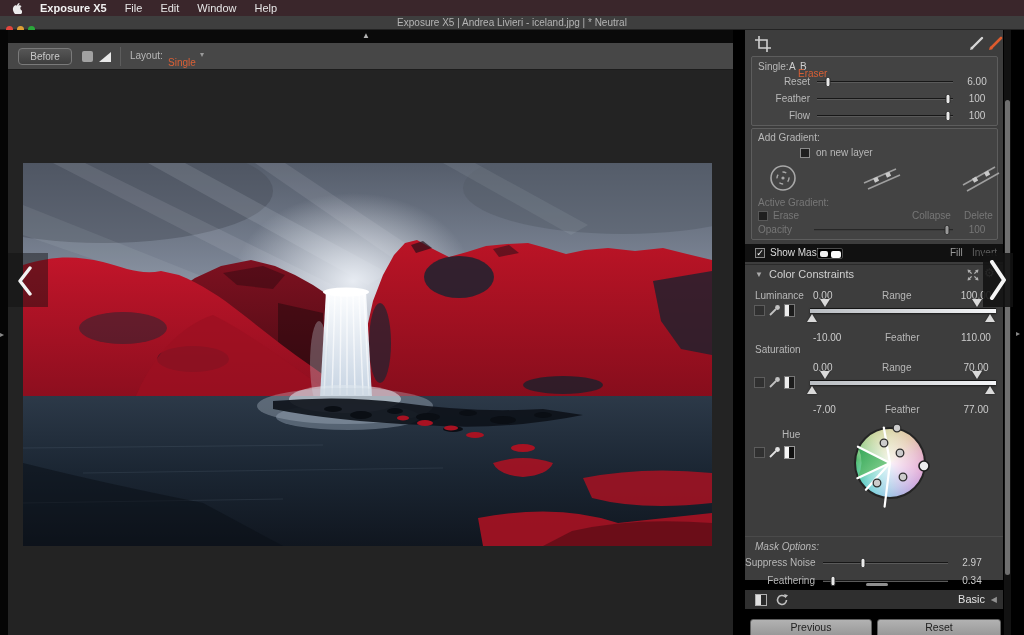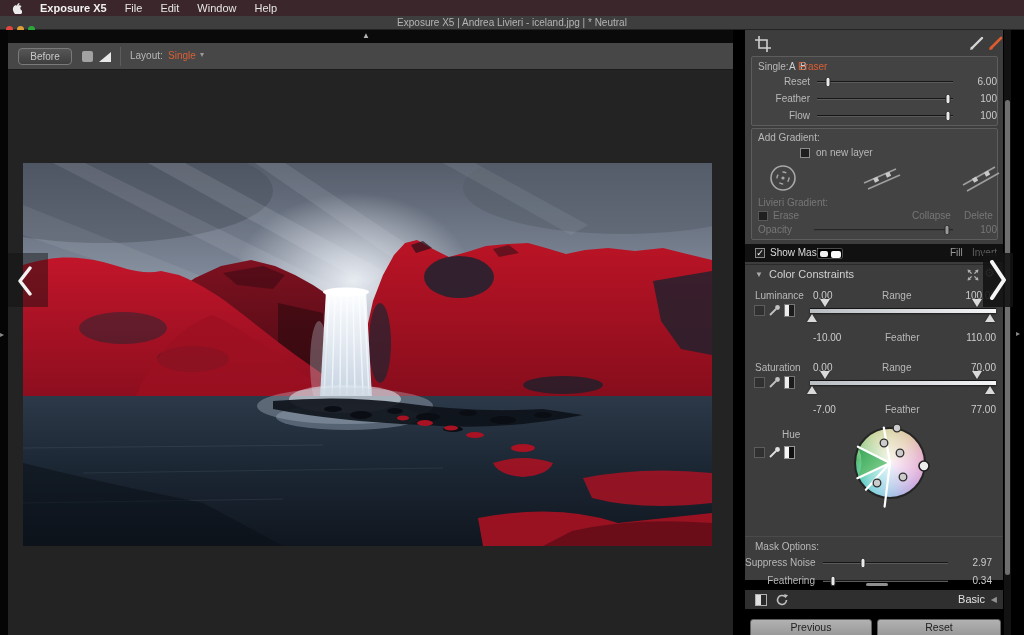--- a/index.html
+++ b/index.html
@@ -1,22 +1,22 @@
 <!DOCTYPE html>
 <html><head>
 <meta charset="utf-8">
 <style>
   html,body{margin:0;padding:0;background:#000;}
   *{box-sizing:border-box;font-family:"Liberation Sans",sans-serif;}
   .screen{position:relative;width:1024px;height:635px;background:#000;overflow:hidden;}
   .abs{position:absolute;}
   .txt{font-size:10px;color:#b8b8b8;white-space:nowrap;}
-  .val{font-size:10px;color:#cccccc;white-space:nowrap;text-align:right;}
+  .val{font-size:10px;color:#cccccc;white-space:nowrap;text-align:center;}
   .dim{color:#777777 !important;}
-  .orange{color:#d95f35 !important;}
+  .orange{color:#d95f35 !important;margin-top:7px;}
   
   .menubar{left:0;top:0;width:1024px;height:16px;background:#3a262b;display:flex;align-items:center;gap:18px;padding:0 12px;}
   .menubar .app{font-size:11px;font-weight:bold;color:#f2f2f2;}
   .menubar .mi{font-size:11px;color:#e6e6e6;}
   .titlebar{left:0;top:16px;width:1024px;height:14px;background:#3e3e3e;border-bottom:1px solid #232323;}
   .tl{width:7px;height:7px;border-radius:50%;display:inline-block;margin-right:4px;}
   .title-text{position:absolute;left:0;right:0;top:1px;text-align:center;font-size:10px;color:#b4b4b4;}
   
   .canvas{left:8px;top:30px;width:725px;height:605px;background:#232323;}
   .canvas-strip{left:0;top:0;width:725px;height:13px;background:#0a0a0a;}
@@ -254,21 +254,21 @@
         <rect x="14" y="14.5" width="4.5" height="4.5" fill="#c9c9c9" transform="rotate(-24 16 17)"></rect>
         <rect x="26" y="9.5" width="4.5" height="4.5" fill="#c9c9c9" transform="rotate(-24 28 12)"></rect>
       </svg>
       <svg class="abs" style="left:205px;top:34px;" width="44" height="30" viewBox="0 0 44 30">
         <line x1="6" y1="22" x2="38" y2="4" stroke="#9f9f9f" stroke-width="1.5"></line>
         <line x1="10" y1="28" x2="42" y2="10" stroke="#9f9f9f" stroke-width="1.5"></line>
         <rect x="16" y="14.5" width="4.5" height="4.5" fill="#c9c9c9" transform="rotate(-28 18 17)"></rect>
         <rect x="28" y="8.5" width="4.5" height="4.5" fill="#c9c9c9" transform="rotate(-28 30 11)"></rect>
       </svg>
 
-      <span class="txt dim abs" style="left:6px;top:68px;">Livieri Gradient:</span>
+      <span class="txt dim abs" style="left:6px;top:68px;">Active Gradient:</span>
       <div class="chk" style="left:6px;top:82px;border-color:#585858;"></div>
       <span class="txt dim abs" style="left:21px;top:81px;">Erase</span>
       <span class="txt dim abs" style="left:160px;top:81px;">Collapse</span>
       <span class="txt dim abs" style="left:212px;top:81px;">Delete</span>
 
       <span class="txt dim abs" style="left:6px;top:95px;">Opacity</span>
       <div class="thin-track dimmed" style="left:62px;top:100px;width:139px;">
         <div class="thin-thumb" style="left: 96%;"></div>
       </div>
       <span class="val dim abs" style="left:205px;top:95px;width:40px;">100</span>
@@ -318,21 +318,21 @@
         <div class="range-bar"></div>
         <div class="tri-down" style="left: 8%;"></div>
         <div class="tri-down" style="left: 90%;"></div>
         <div class="tri-up" style="left: 1%;"></div>
         <div class="tri-up" style="left: 97%;"></div>
       </div>
       <span class="val abs" style="left:68px;top:67px;">-10.00</span>
       <span class="txt abs" style="left:140px;top:67px;">Feather</span>
       <span class="val abs" style="left:211px;top:67px;width:40px;">110.00</span>
 
-      <span class="txt abs" style="left:10px;top:97px;">Saturation</span>
+      <span class="txt abs" style="left:10px;top:79px;">Saturation</span>
       <span class="val abs" style="left:68px;top:97px;">0.00</span>
       <span class="txt abs" style="left:137px;top:97px;">Range</span>
       <span class="val abs" style="left:211px;top:97px;width:40px;">70.00</span>
       <div class="abs" style="left:9px;top:112px;width:11px;height:11px;background:#303030;border:1px solid #5c5c5c;"></div>
       <svg class="abs" style="left:23px;top:111px;" width="13" height="13" viewBox="0 0 13 13">
           <line x1="2" y1="11" x2="8" y2="5" stroke="#c2c2c2" stroke-width="1.8"></line>
           <circle cx="9.5" cy="3.5" r="2.4" fill="#c2c2c2"></circle>
         </svg>
       <div class="abs" style="left:39px;top:111px;width:11px;height:13px;border:1px solid #777;background:linear-gradient(to right,#ececec 50%,#1c1c1c 50%);"></div>
       <div class="range-wrap" style="left:65px;top:106px;">
@@ -348,21 +348,21 @@
 
       <span class="txt abs" style="left:37px;top:164px;">Hue</span>
       <div class="abs" style="left:9px;top:182px;width:11px;height:11px;background:#303030;border:1px solid #5c5c5c;"></div>
       <svg class="abs" style="left:23px;top:181px;" width="13" height="13" viewBox="0 0 13 13">
           <line x1="2" y1="11" x2="8" y2="5" stroke="#e2e2e2" stroke-width="1.8"></line>
           <circle cx="9.5" cy="3.5" r="2.4" fill="#e2e2e2"></circle>
         </svg>
       <div class="abs" style="left:39px;top:181px;width:11px;height:13px;border:1px solid #999;background:linear-gradient(to right,#f5f5f5 50%,#111 50%);"></div>
 
       <div class="abs" style="left:0;top:271px;width:258px;height:1px;background:#2c2c2c;border-bottom:1px solid #4a4a4a;"></div>
-      <span class="txt abs" style="left:10px;top:276px;">Mask Options:</span>
+      <span class="txt abs" style="left:10px;top:276px;font-style:italic;">Mask Options:</span>
 
       <span class="txt abs" style="left:0px;top:292px;width:70px;text-align:right;">Suppress Noise</span>
       <div class="thin-track" style="left:78px;top:297px;width:125px;">
         <div class="thin-thumb" style="left: 32%;"></div>
       </div>
       <span class="val abs" style="left:207px;top:292px;width:40px;">2.97</span>
 
       <span class="txt abs" style="left:0px;top:310px;width:70px;text-align:right;">Feathering</span>
       <div class="thin-track" style="left:78px;top:315px;width:125px;">
         <div class="thin-thumb" style="left: 8%;"></div>

